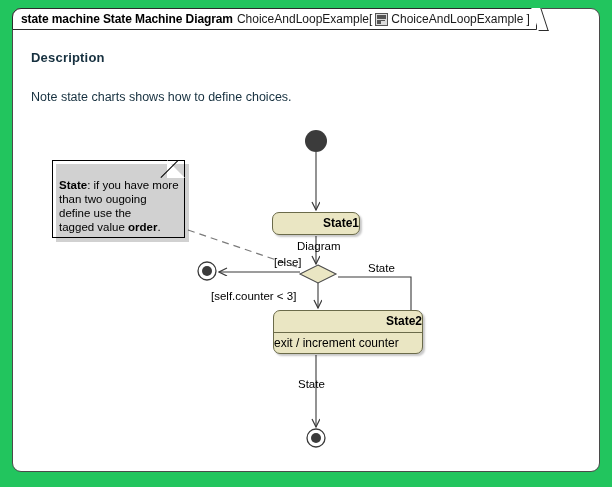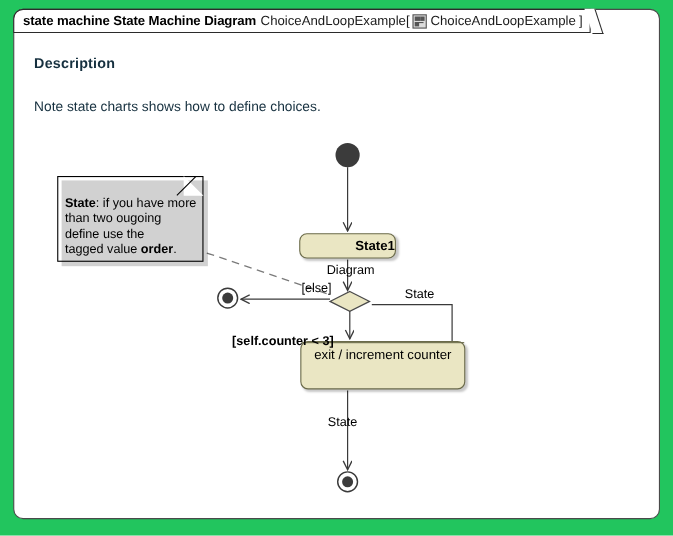--- a/index.html
+++ b/index.html
@@ -194,21 +194,20 @@
     z-index: 4;
     box-shadow: 2px 2px 2px rgba(0,0,0,0.22);
   }
   .state-title {
     text-align: right;
     font-size: 12px;
     font-weight: bold;
     color: #000;
   }
   .state-compartment {
-    text-align: center;
     font-size: 12px;
     color: #000;
     border-top: 1px solid #6b6b4a;
   }
   #state1 {
     left: 272px;
     top: 212px;
     width: 88px;
     height: 23px;
   }
@@ -226,21 +225,21 @@
   .edge-label {
     position: absolute;
     font-size: 11.5px;
     color: #000;
     white-space: nowrap;
     z-index: 5;
   }
   #label-nextstep { left: 297px; top: 240px; }
   #label-else     { left: 246px; top: 256px; margin-left: 28px; }
   #label-goback   { left: 368px; top: 262px; }
-  #label-counter  { left: 211px; top: 305px; font-weight: bold; }
+  #label-counter  { left: 211px; top: 290px; }
   #label-stop     { left: 298px; top: 378px; }
 </style>
 </head>
 <body>
 
 <div id="app">
 
   <div id="frame"></div>
 
   <div id="name-tab">
@@ -302,20 +301,21 @@
     <circle cx="316" cy="438" r="5" fill="#3b3b3b"></circle>
 
     <line x1="188" y1="230" x2="300" y2="268" stroke="#7a7a7a" stroke-width="1.2" stroke-dasharray="7,5"></line>
   </svg>
 
   <div id="state1" class="state">
     <div class="state-title">State1</div>
   </div>
 
   <div id="state2" class="state">
+    <div class="state-title">State2</div>
     <div class="state-compartment">exit / increment counter</div>
   </div>
 
   <div id="label-nextstep" class="edge-label">Diagram</div>
   <div id="label-else" class="edge-label">[else]</div>
   <div id="label-counter" class="edge-label">[self.counter &lt; 3]</div>
   <div id="label-goback" class="edge-label">State</div>
   <div id="label-stop" class="edge-label">State</div>
 
 </div>

